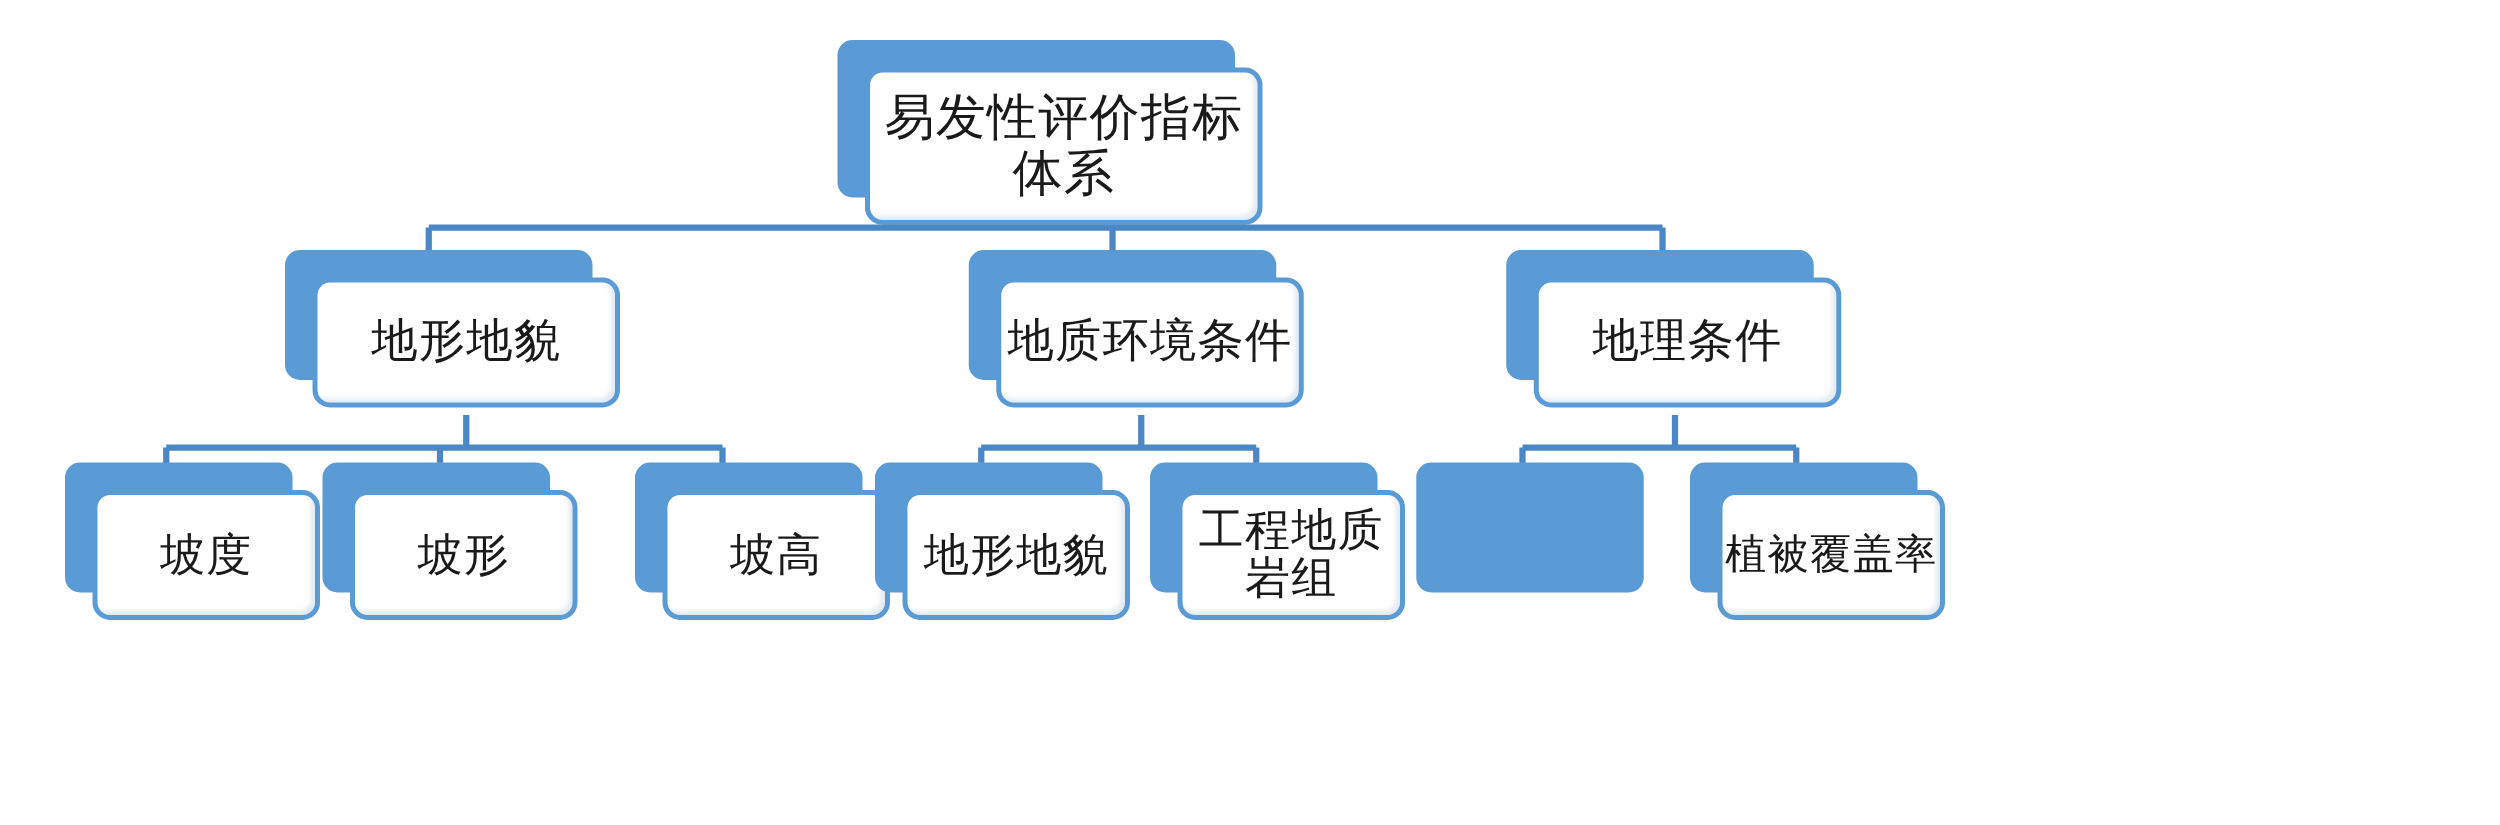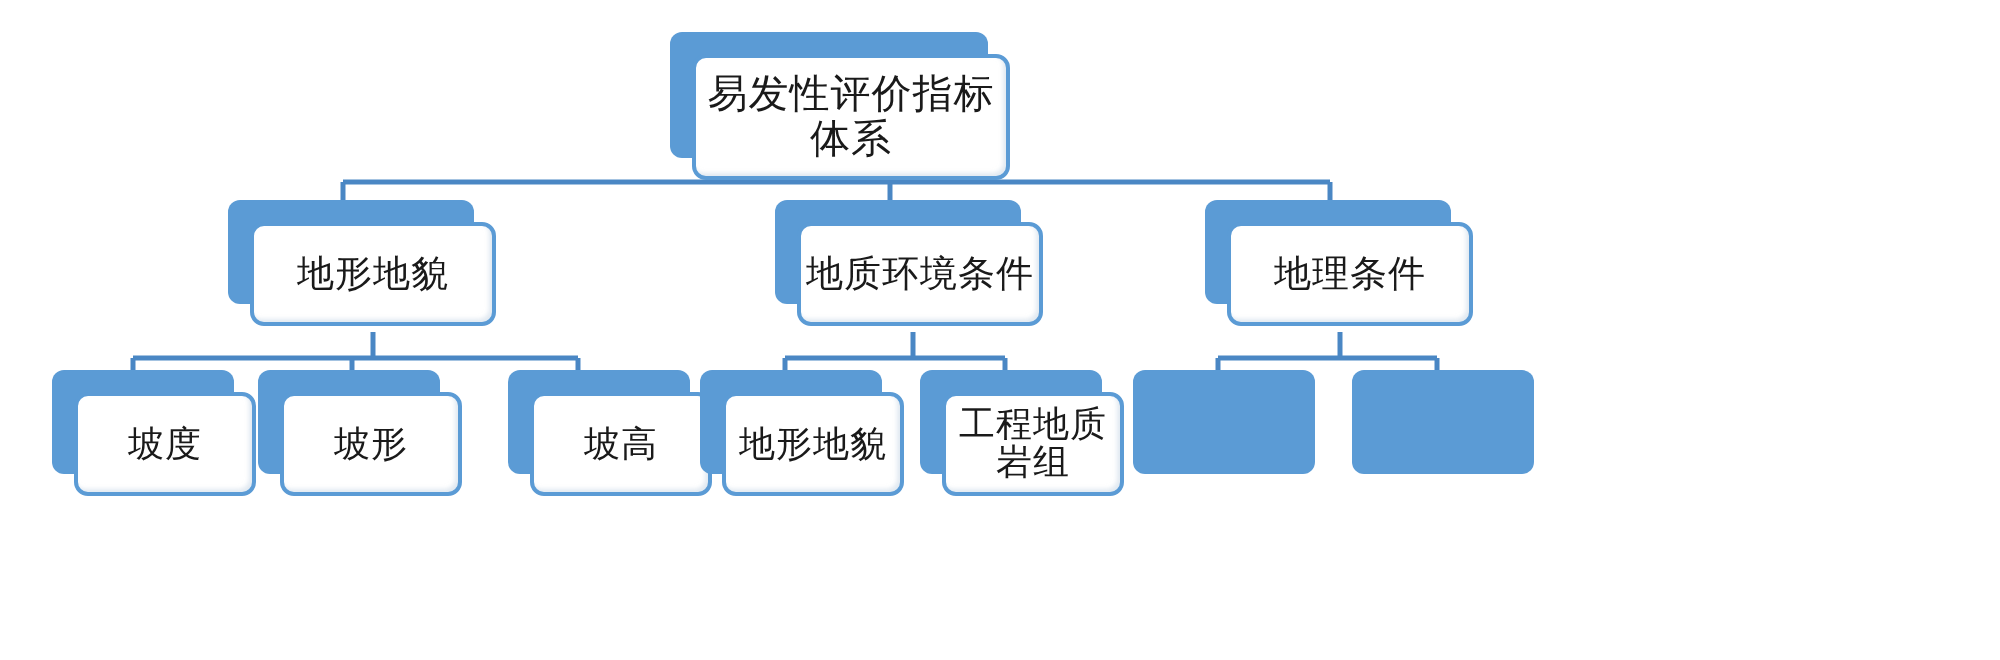--- a/index.html
+++ b/index.html
@@ -146,15 +146,18 @@
 岩组</span>
     </div>
   </div>
 
   <div class="node lvl3" style="left:1133px;top:370px;width:204px;height:126px;">
     <div class="plate"></div>
   </div>
 
   <div class="node lvl3" style="left:1352px;top:370px;width:204px;height:126px;">
     <div class="plate"></div>
+    <div class="card">
+      <span class="label" style="font-size:33px;">植被覆盖率</span>
+    </div>
   </div>
 
 </div>
 
 </body></html>

